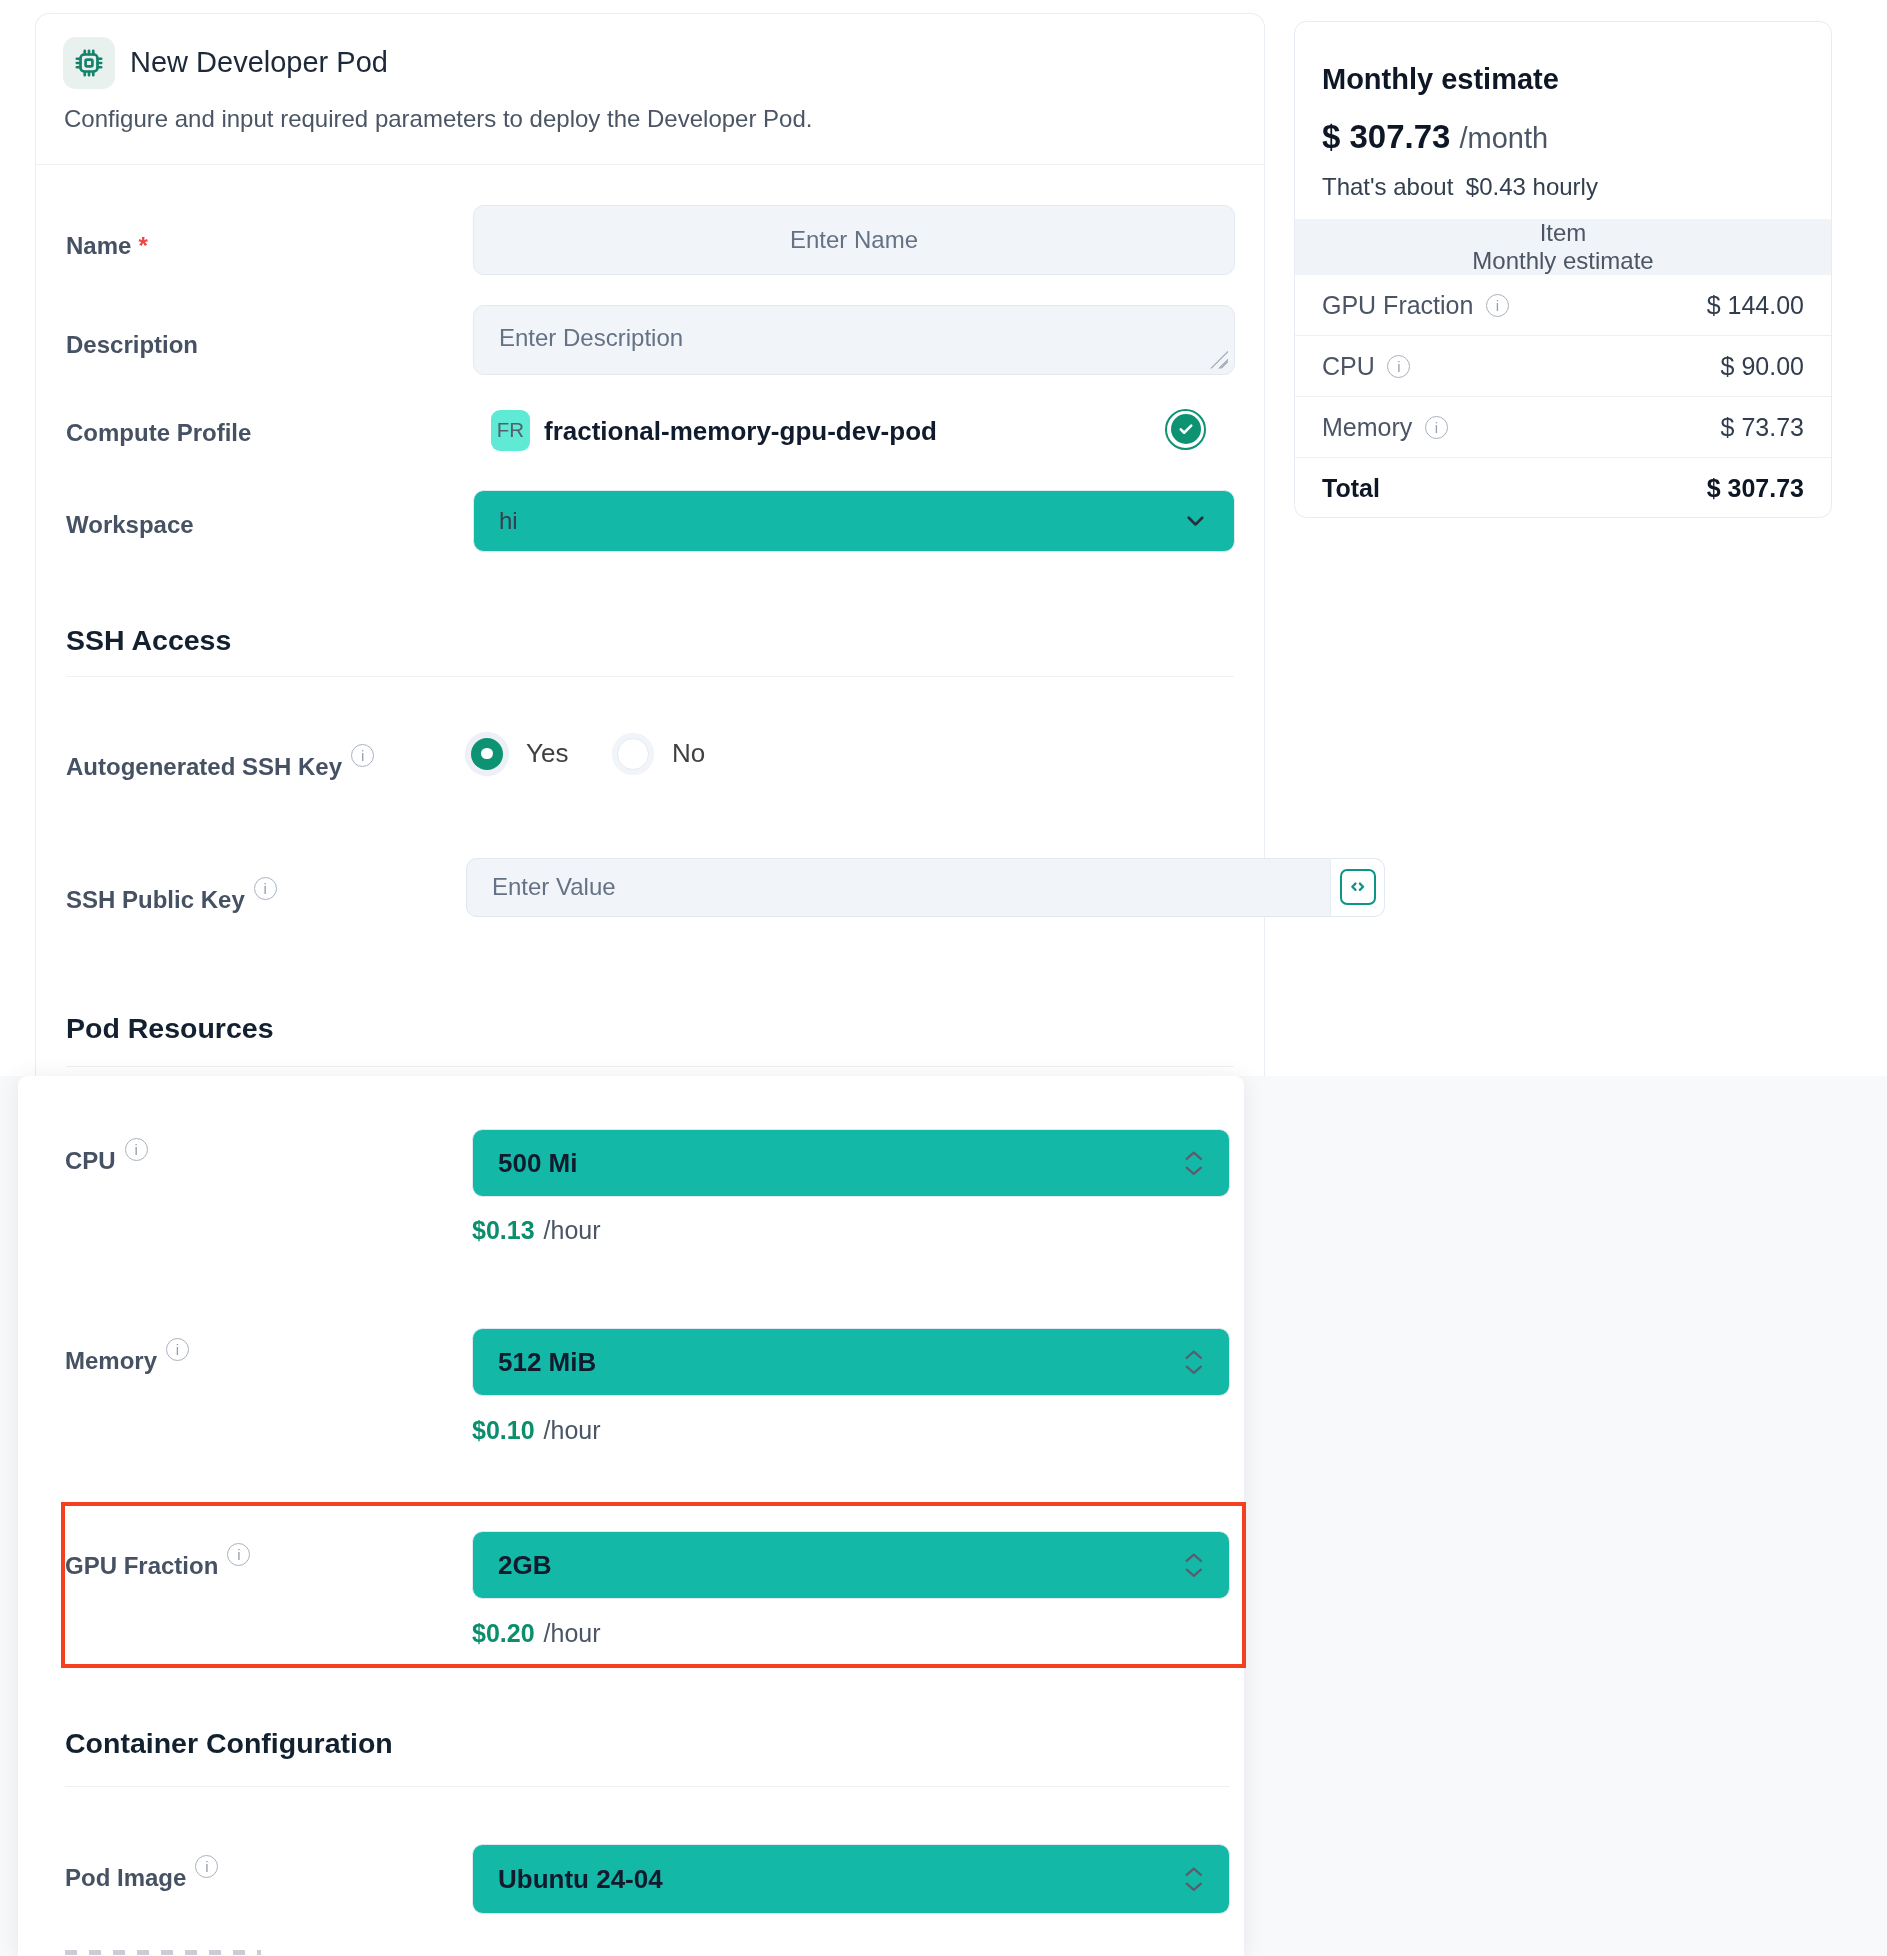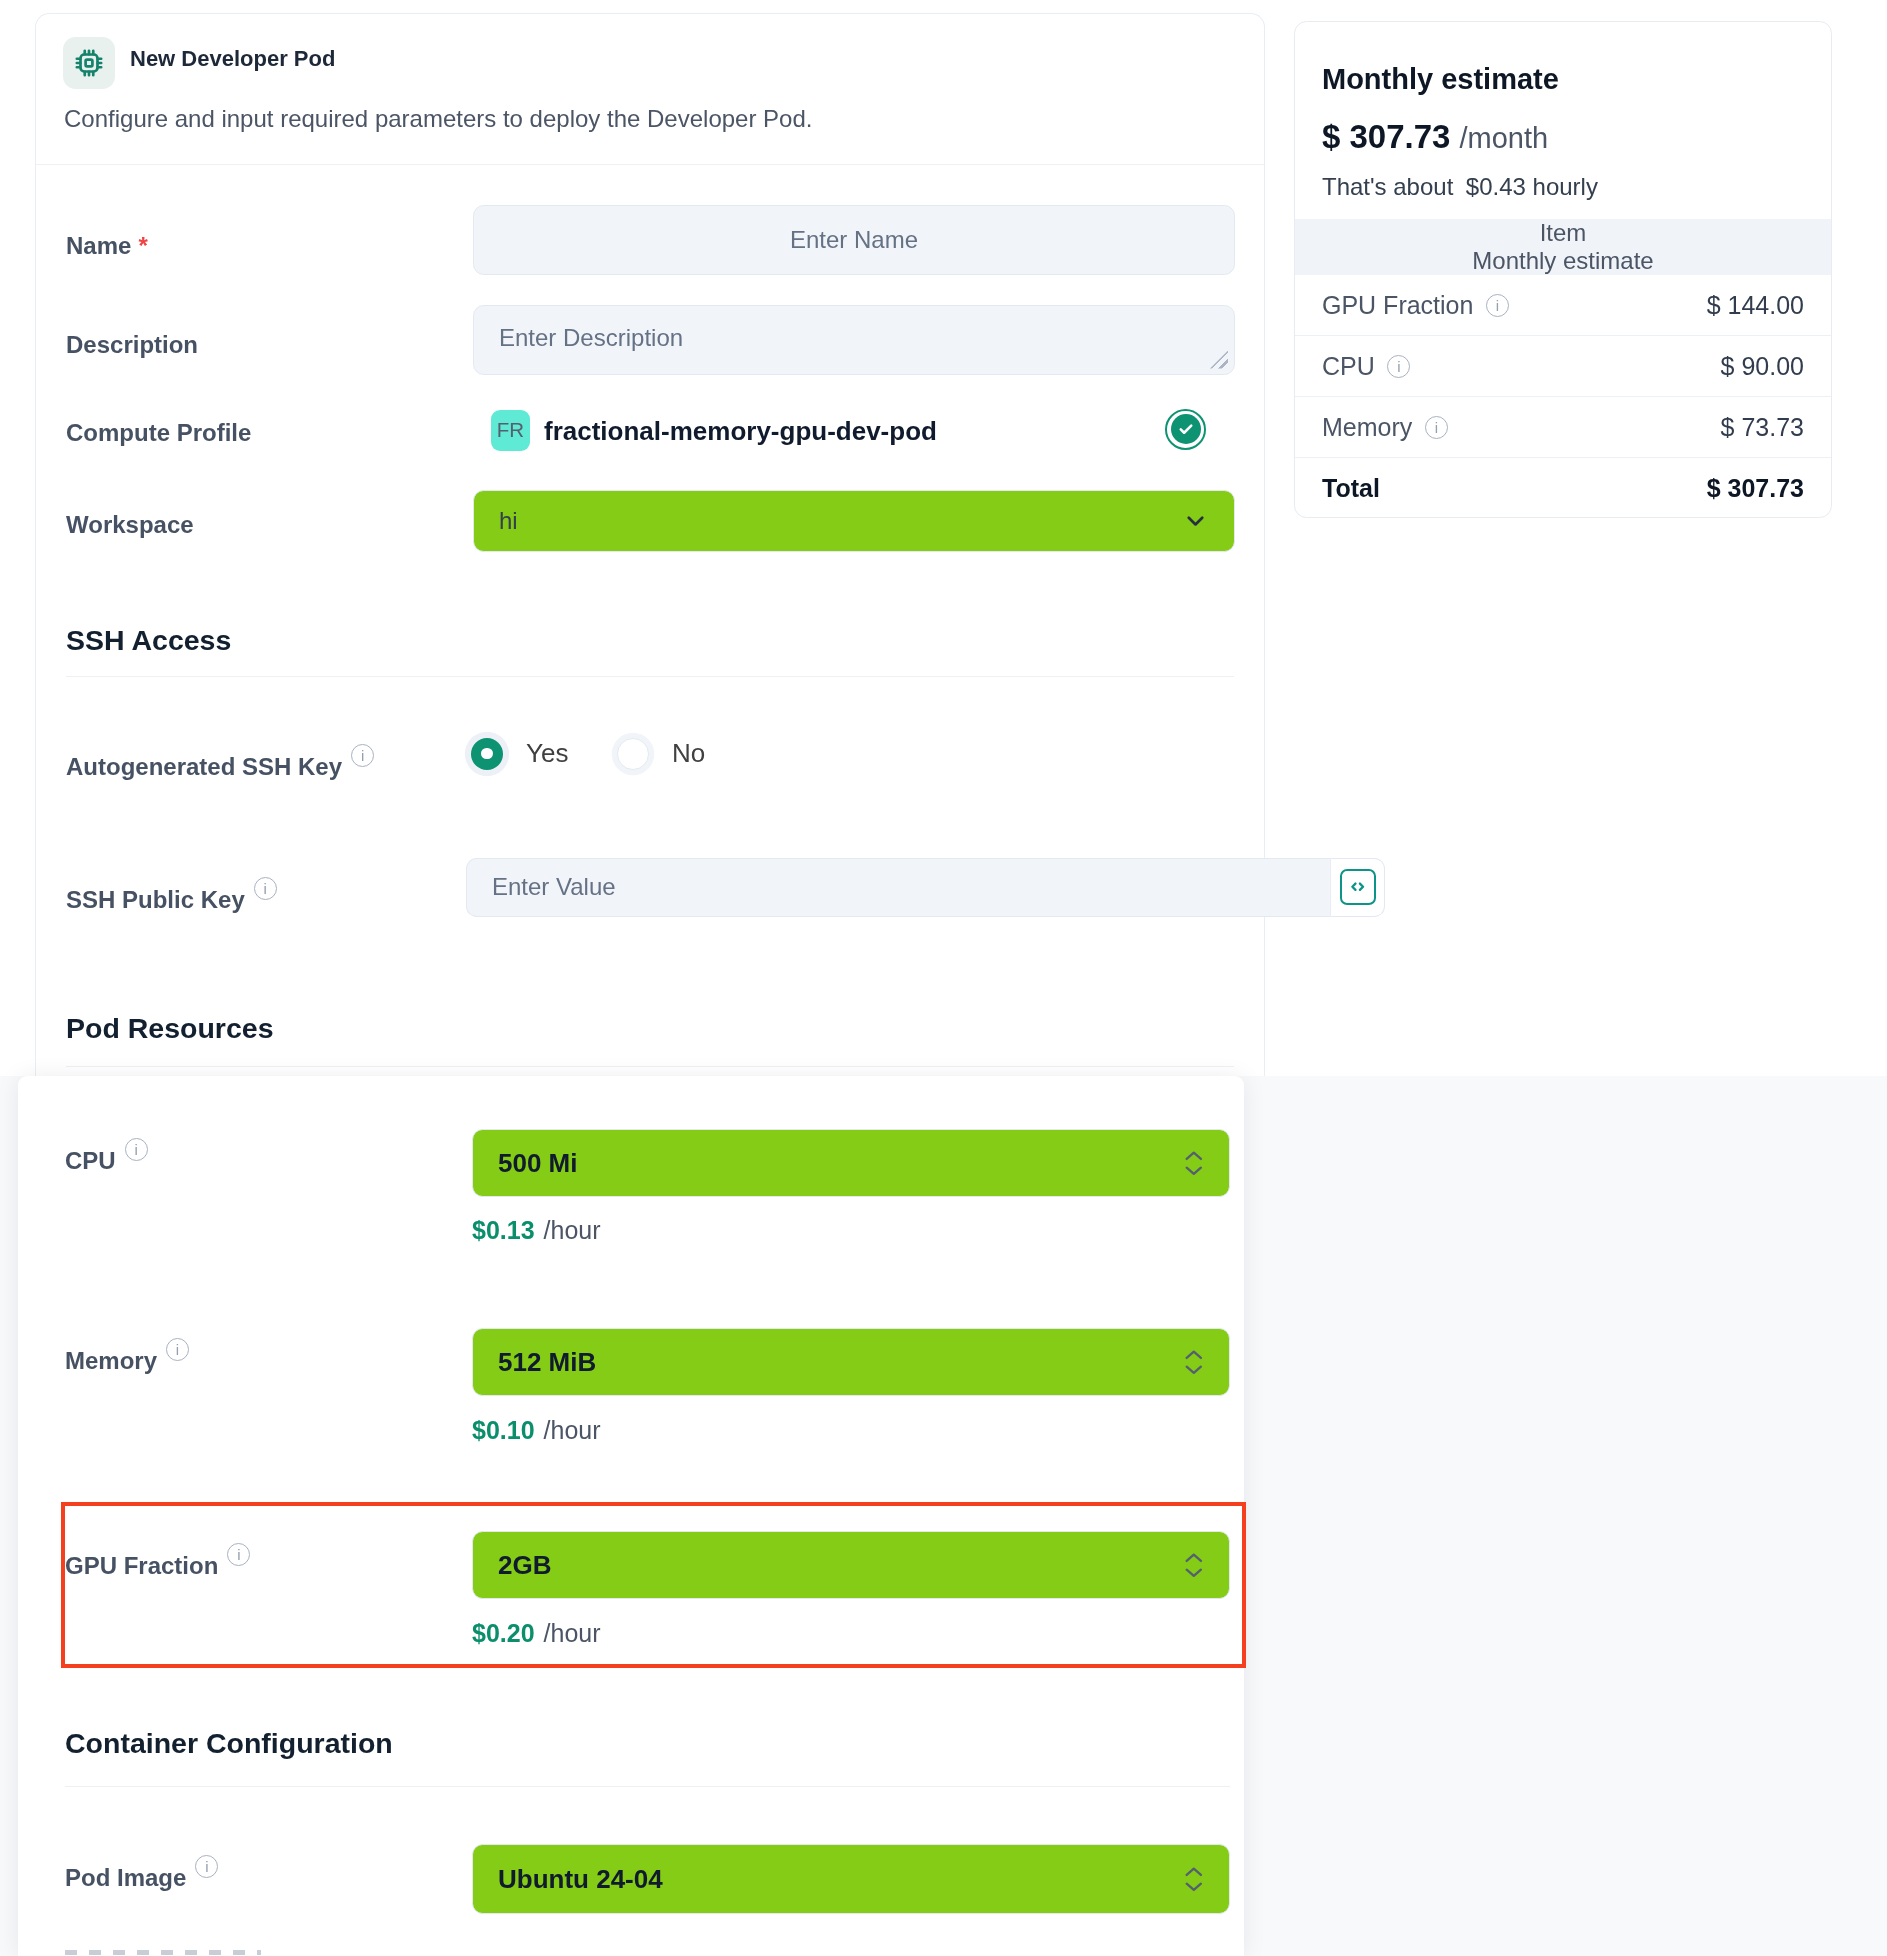--- a/index.html
+++ b/index.html
@@ -8,21 +8,21 @@
     font-family:"Liberation Sans", sans-serif;overflow:hidden;color:#1e2735;
   }
   .abs{position:absolute;}
 
   
   .top-card{left:35px;top:12.5px;width:1228px;height:1064px;background:#fff;
     border:1.8px solid #e9eef4;border-bottom:none;border-radius:14.3px 14.3px 0 0;}
   .hdr-divider{left:0;right:0;top:150px;border-top:1.8px solid #eef2f6;}
   .icon-box{left:27px;top:23px;width:52px;height:52px;border-radius:12.5px;background:#e9f1ee;
     display:flex;align-items:center;justify-content:center;}
-  .page-title{left:94px;top:32px;font-size:22px;font-weight:700;color:#1d2838;}
+  .page-title{left:94px;top:32px;font-size:29px;font-weight:400;color:#1d2838;}
   .page-sub{left:28px;top:91px;font-size:24px;color:#4b5565;}
 
   .flabel{font-size:24px;font-weight:700;color:#46526300;color:#465263;white-space:nowrap;}
   .req{color:#ef4444;font-weight:700;margin-left:7.1px;}
 
   .tinput{background:#f1f5f9;border:1.8px solid #e3e9f1;border-radius:10.7px;box-sizing:border-box;
     font-family:"Liberation Sans",sans-serif;font-size:24px;color:#34404f;padding:0 25px;outline:none;width:762px;}
   .tinput::placeholder{color:#657184;opacity:1;}
   textarea.tinput{resize:none;padding-top:18px;}
 
@@ -31,21 +31,21 @@
     clip-path:polygon(100% 0,100% 100%,0 100%);opacity:.8;}
 
   .fr-badge{left:455px;top:396px;width:39px;height:41px;border-radius:9px;background:#5eead4;
     display:flex;align-items:center;justify-content:center;font-size:20.5px;color:#55606f;}
   .cp-value{left:508px;top:402px;font-size:26px;font-weight:700;color:#101b2d;}
 
   .check-ring{left:1129px;top:395px;width:37px;height:37px;border:2.7px solid #0d9272;border-radius:50%;
     display:flex;align-items:center;justify-content:center;background:#fff;}
   .check-core{width:30px;height:30px;border-radius:50%;background:#0d9272;display:flex;align-items:center;justify-content:center;}
 
-  .select-box{background:#84cc16;border:1.8px solid #e3e9f1;border-radius:10.7px;box-sizing:border-box;
+  .select-box{background:#14b8a6;border:1.8px solid #e3e9f1;border-radius:10.7px;box-sizing:border-box;
     display:flex;align-items:center;padding:0 25px;}
   .select-box .val{font-size:24px;color:#34404f;}
   .select-box .val-b{font-size:26px;font-weight:700;color:#101b2d;}
   .select-spacer{flex:1;}
 
   .section-h{font-size:28.5px;font-weight:700;color:#13202f;}
   .sec-divider{border-top:1.8px solid #edf1f6;}
 
   .info-icon{display:inline-block;width:23px;height:23px;border:1.8px solid #a8b2c0;border-radius:50%;
     color:#94a0af;font-size:15px;line-height:21.4px;text-align:center;font-weight:400;box-sizing:border-box;

